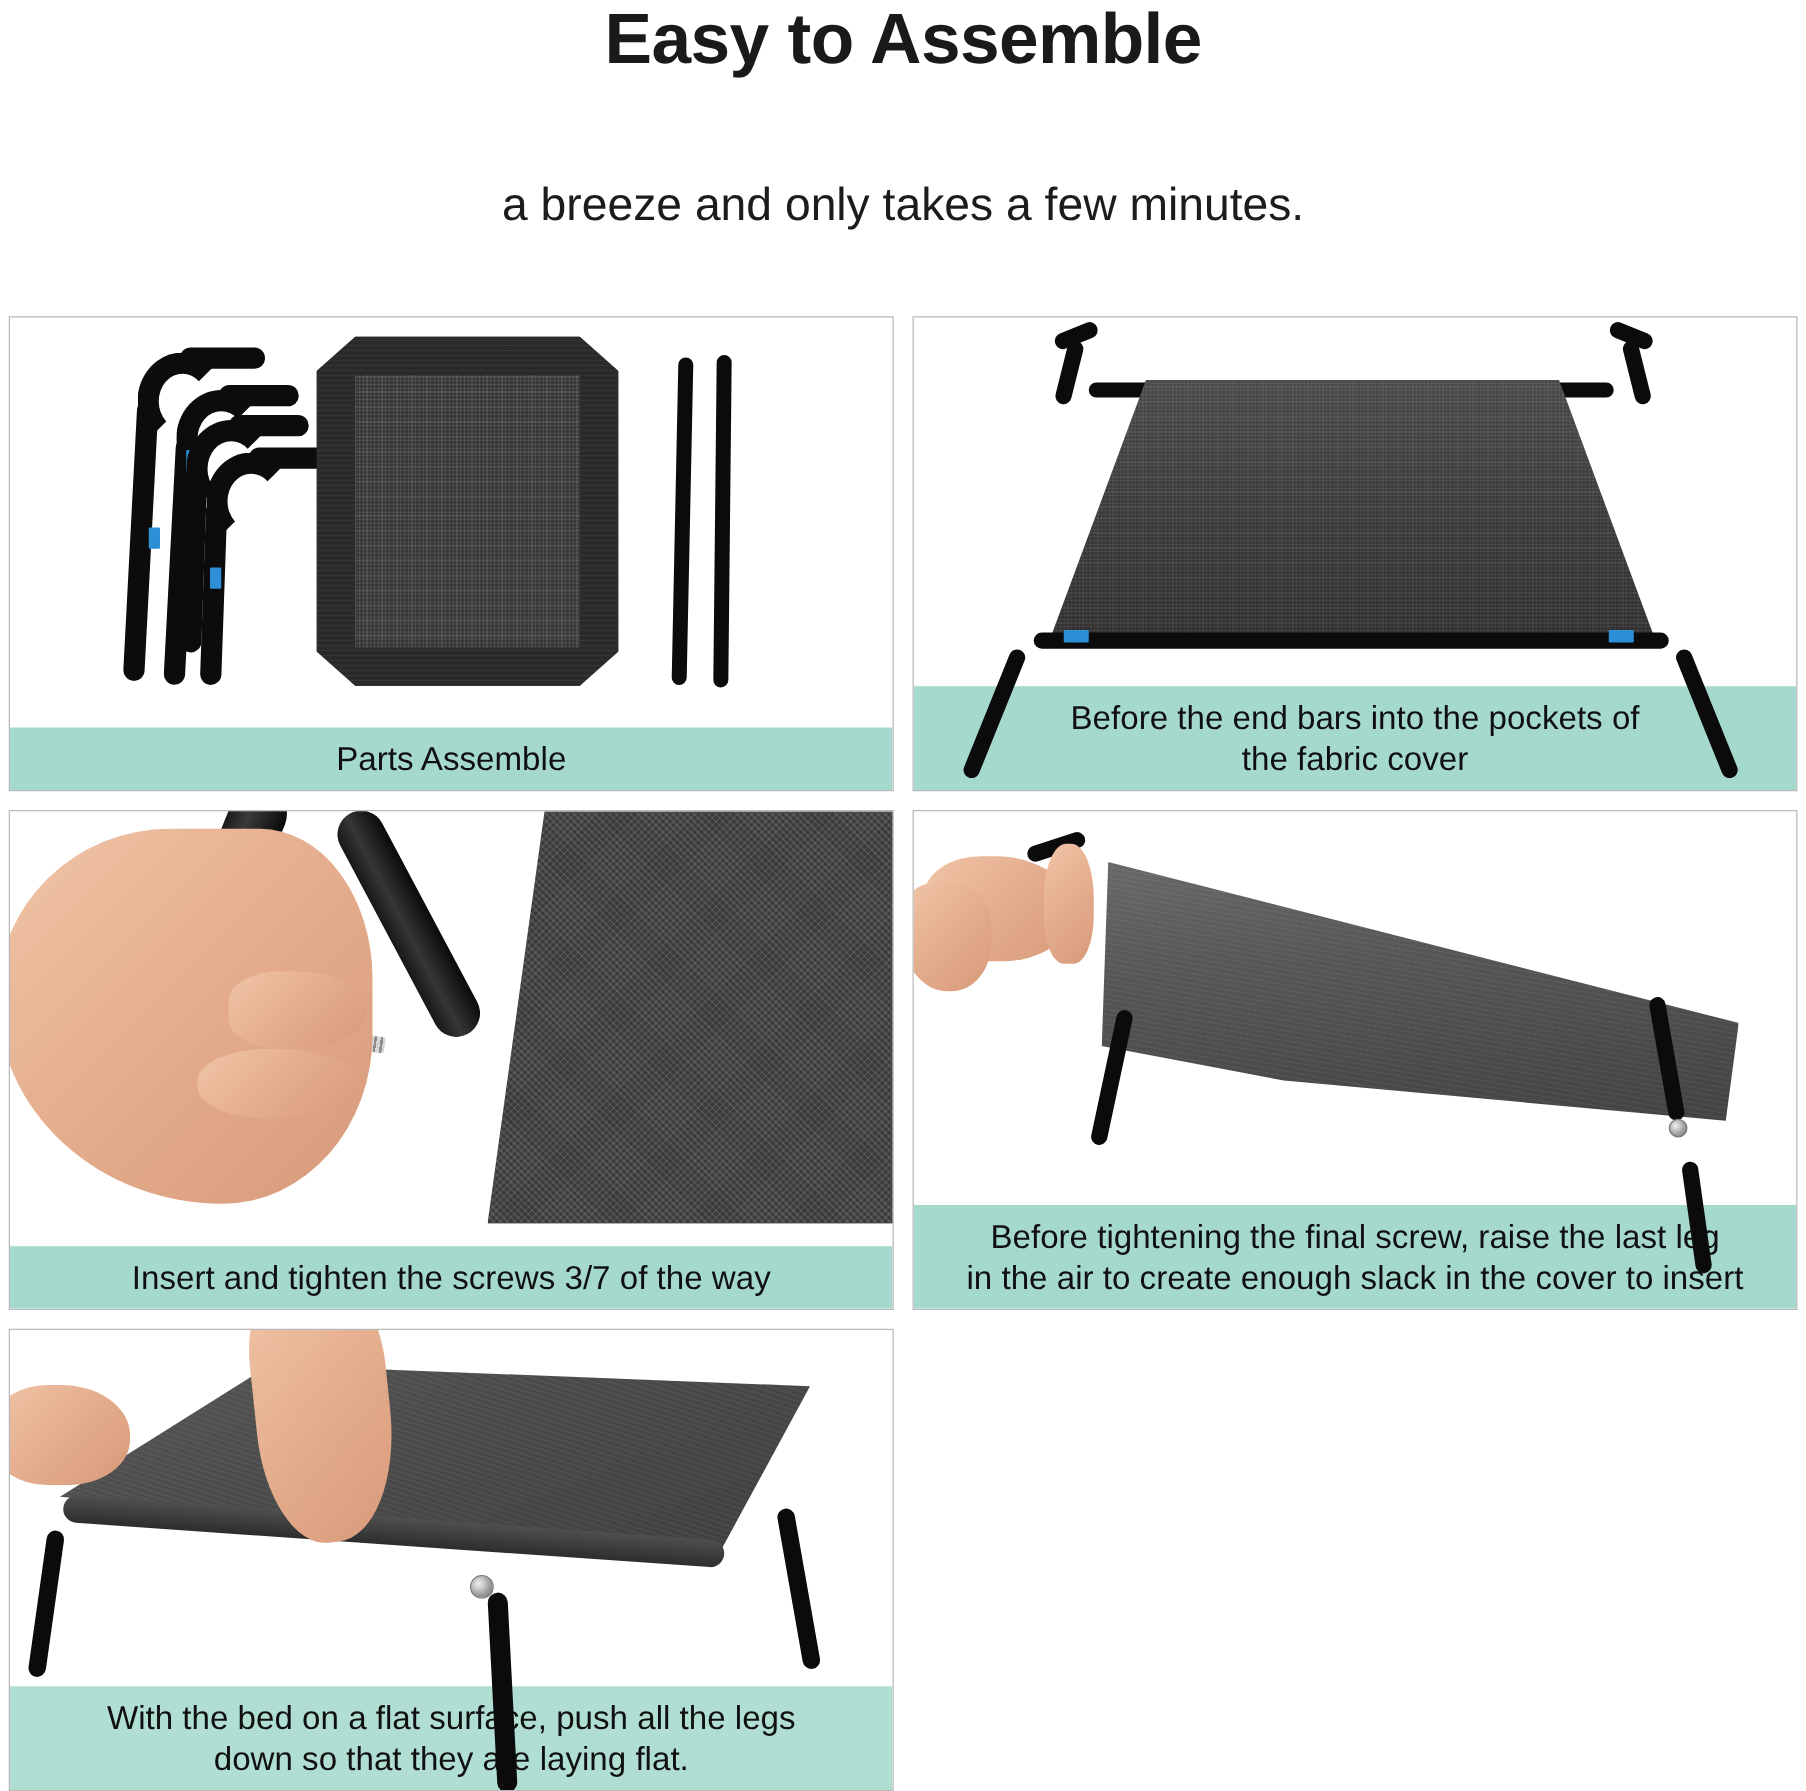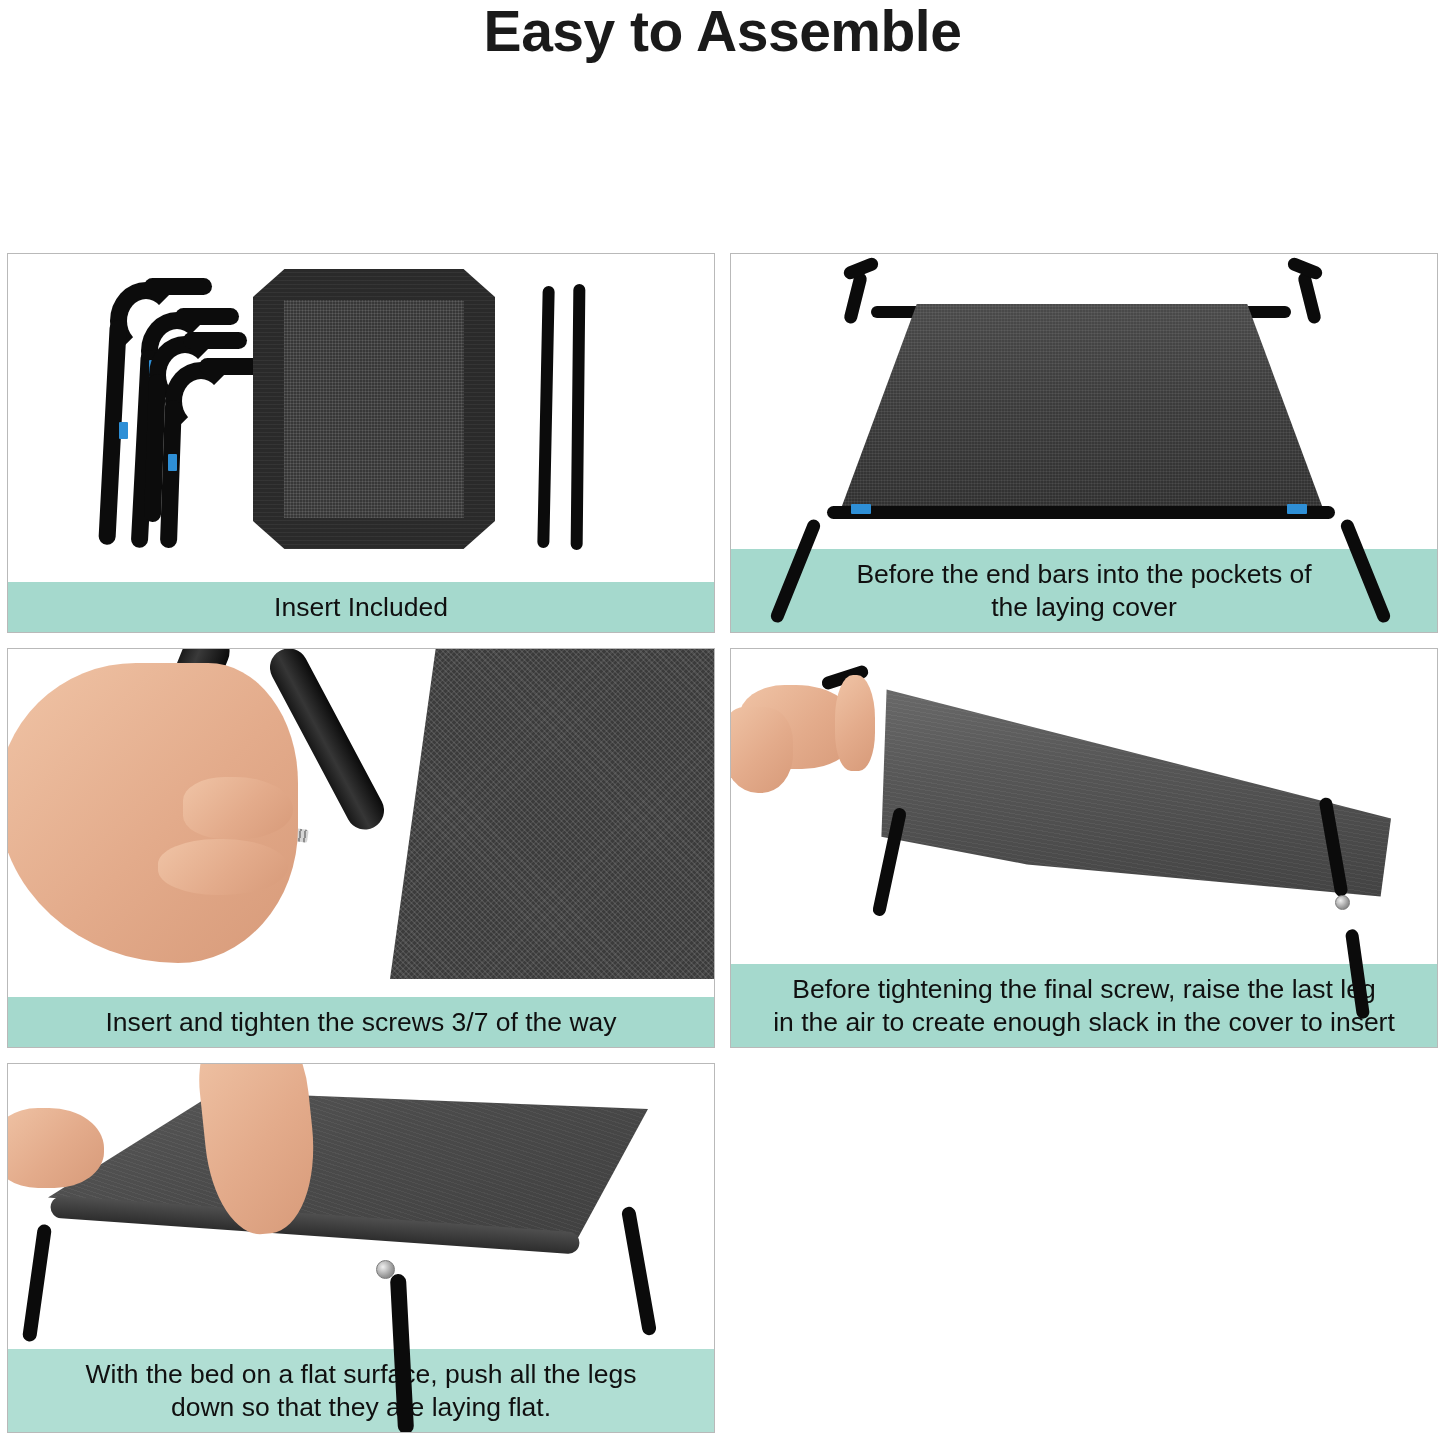--- a/index.html
+++ b/index.html
@@ -147,20 +147,21 @@
 </style>
 </head>
 <body>
 
 <div class="page">
 
   <div class="header">
     <h1 class="title">Easy to Assemble</h1>
     <p class="subtitle">
       <br>
+      <span>a breeze and only takes a few minutes.</span>
     </p>
   </div>
 
   <div class="grid">
 
     <div class="panel">
       <div class="photo">
 
         <div class="leg-bend" style="left:102px;top:28px;width:38px;height:44px;"></div>
         <div class="leg-part" style="left:102px;top:66px;height:225px;transform:rotate(3deg);transform-origin:top center;"></div>
@@ -185,21 +186,21 @@
           <div class="cover-edge"></div>
           <div class="cover-inner"></div>
         </div>
 
         <div class="bar-part" style="left:532px;top:32px;height:262px;transform:rotate(1.2deg);"></div>
         <div class="bar-part" style="left:564px;top:30px;height:266px;transform:rotate(0.6deg);"></div>
       </div>
 
       <div class="caption">
         <div>
-          <span>Insert Included</span>
+          <span>Parts Assemble</span>
         </div>
       </div>
     </div>
 
     <div class="panel">
       <div class="photo">
 
         <div class="tube" style="left:118px;top:18px;width:13px;height:52px;transform:rotate(14deg);"></div>
         <div class="tube" style="left:112px;top:8px;width:36px;height:13px;border-radius:7px;transform:rotate(-22deg);"></div>
         <div class="tube" style="left:572px;top:18px;width:13px;height:52px;transform:rotate(-14deg);"></div>
@@ -215,21 +216,21 @@
         <div class="sticker" style="left:120px;top:250px;width:20px;height:10px;"></div>
         <div class="sticker" style="left:556px;top:250px;width:20px;height:10px;"></div>
       </div>
 
       <div class="tube overlay-top" style="position:absolute;left:58px;top:262px;width:13px;height:110px;transform:rotate(22deg);"></div>
       <div class="tube overlay-top" style="position:absolute;left:628px;top:262px;width:13px;height:110px;transform:rotate(-22deg);"></div>
 
       <div class="caption">
         <div>
           <span>Before the end bars into the pockets of</span>
-          <span>the laying cover</span>
+          <span>the fabric cover</span>
         </div>
       </div>
     </div>
 
     <div class="panel">
       <div class="photo">
 
         <div class="mesh-field" style="position:absolute;left:382px;top:0;width:326px;height:330px;clip-path:polygon(14% 0,100% 0,100% 100%,0 100%);"></div>
 
         <div class="tube" style="left:128px;top:-30px;width:46px;height:300px;border-radius:24px;transform:rotate(22deg);background:linear-gradient(90deg,#1b1b1b,#3a3a3a 35%,#0a0a0a);"></div>

